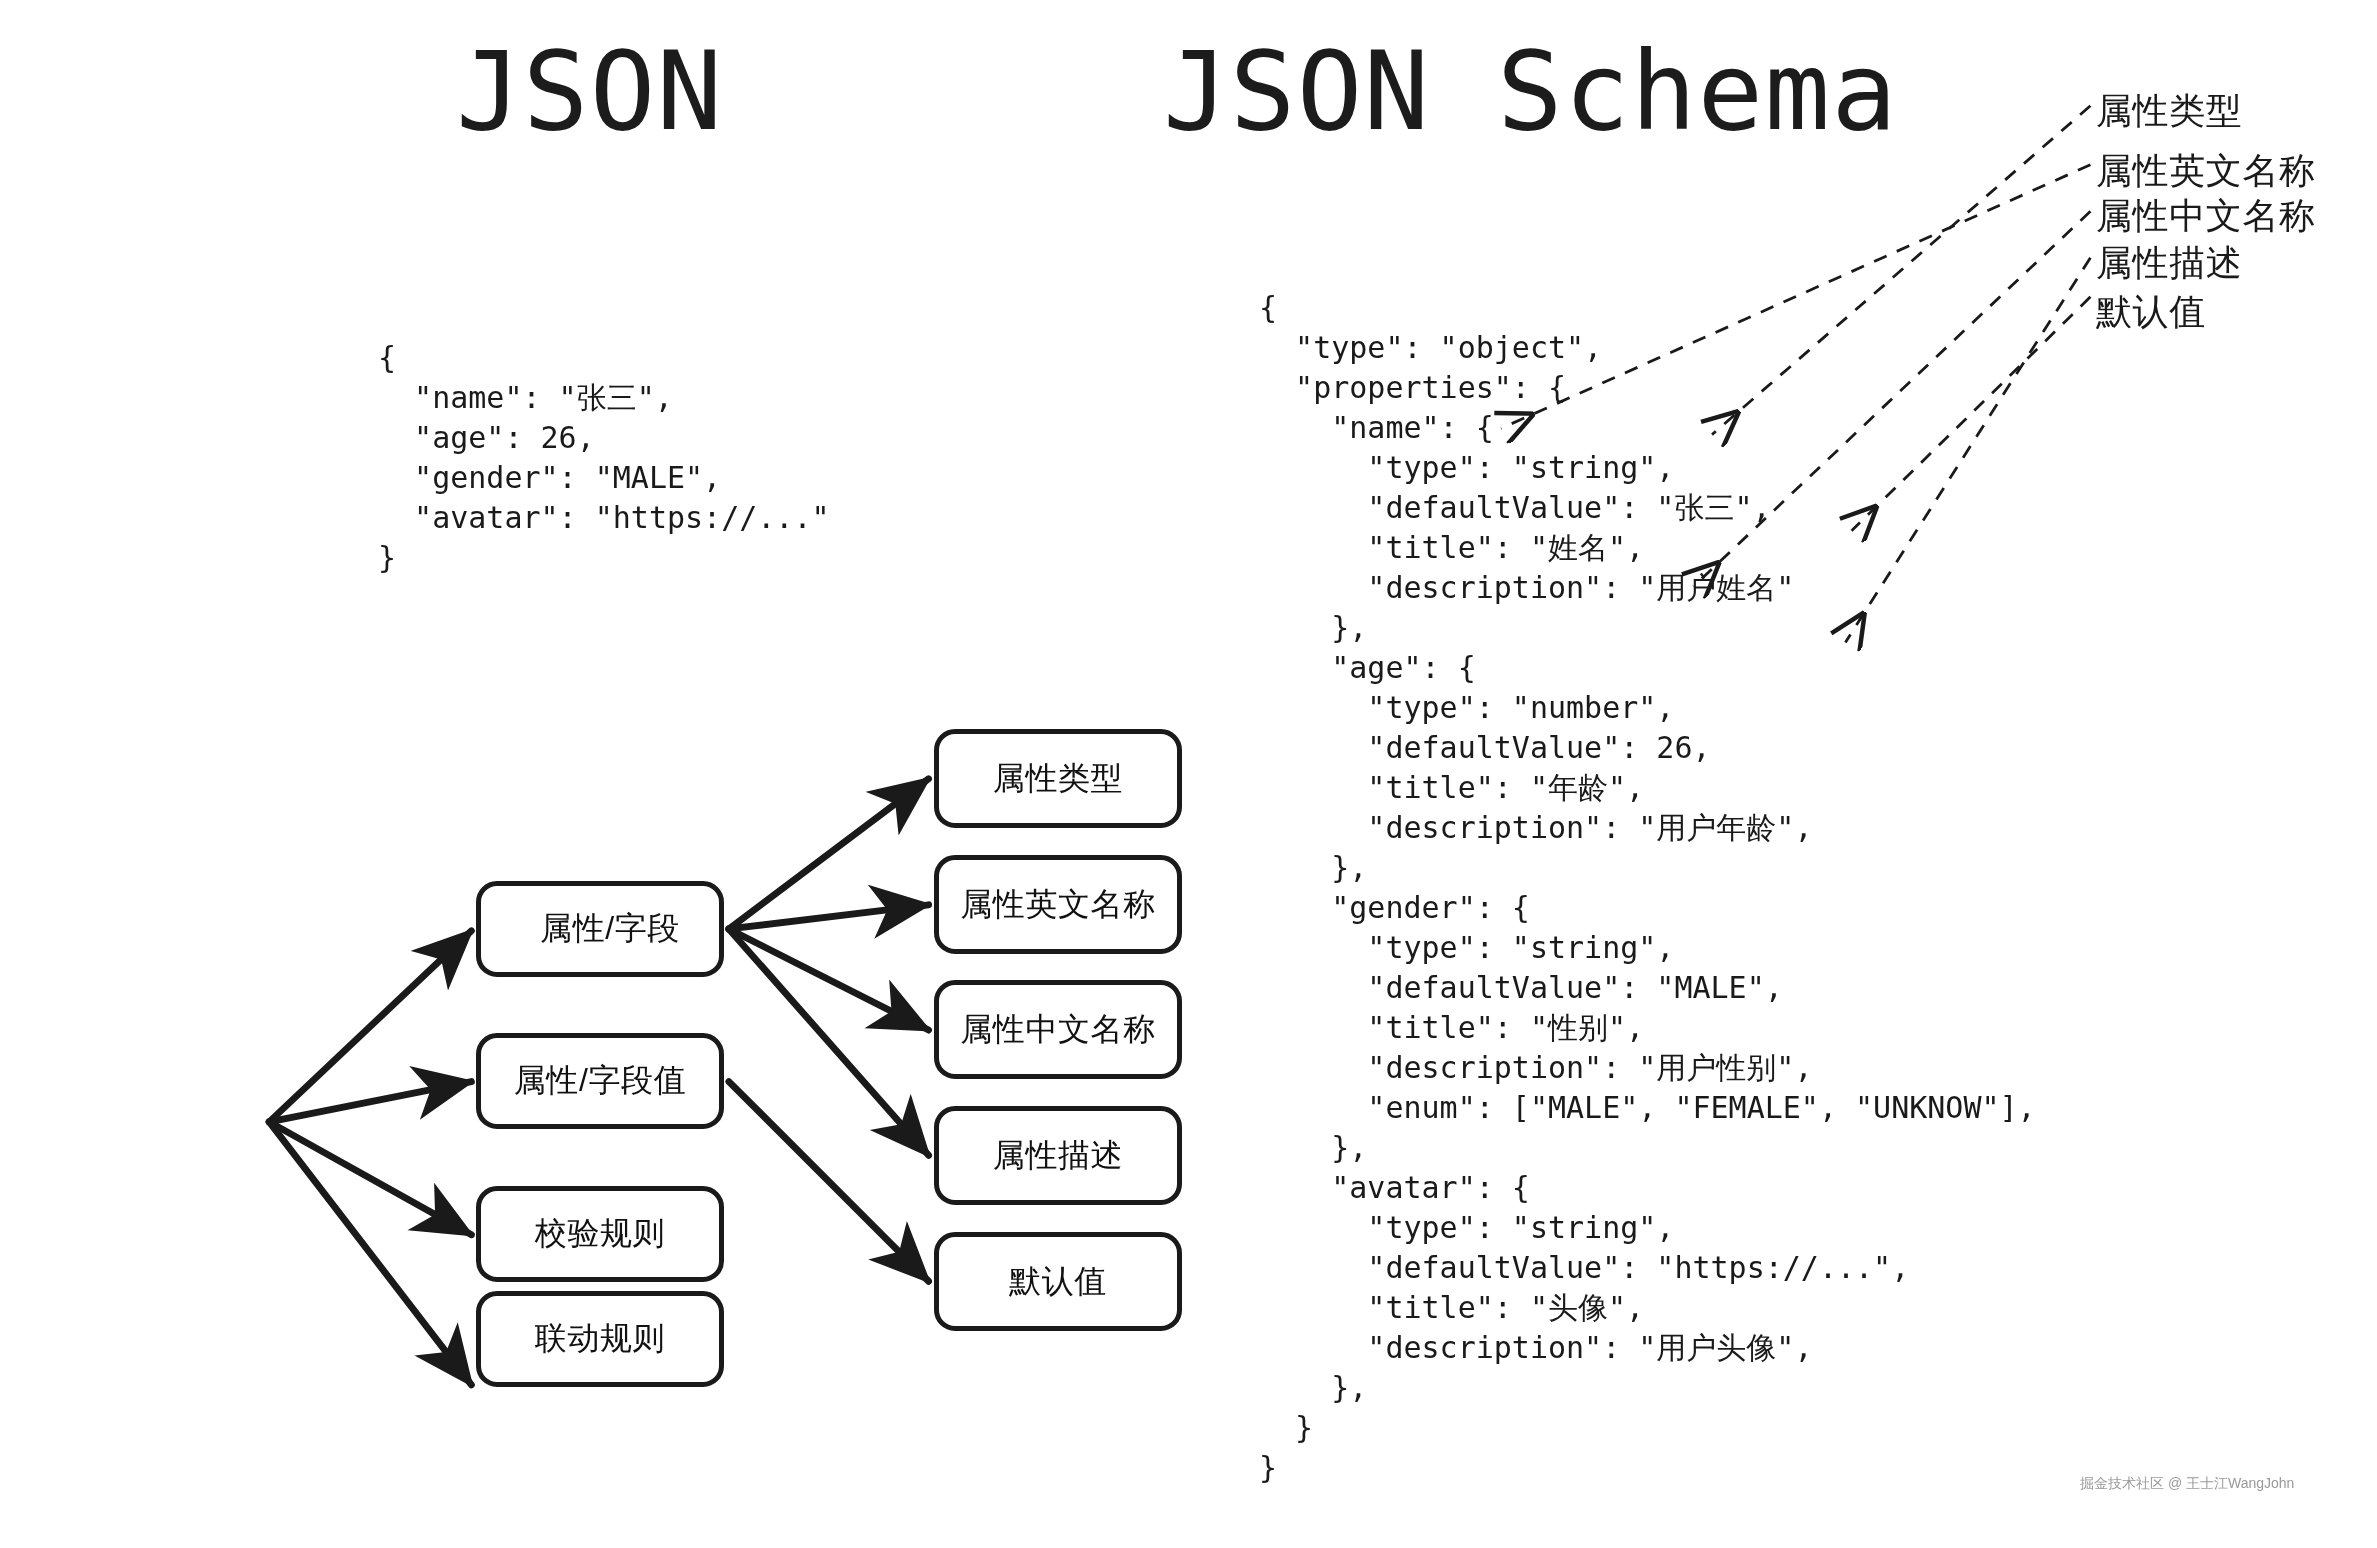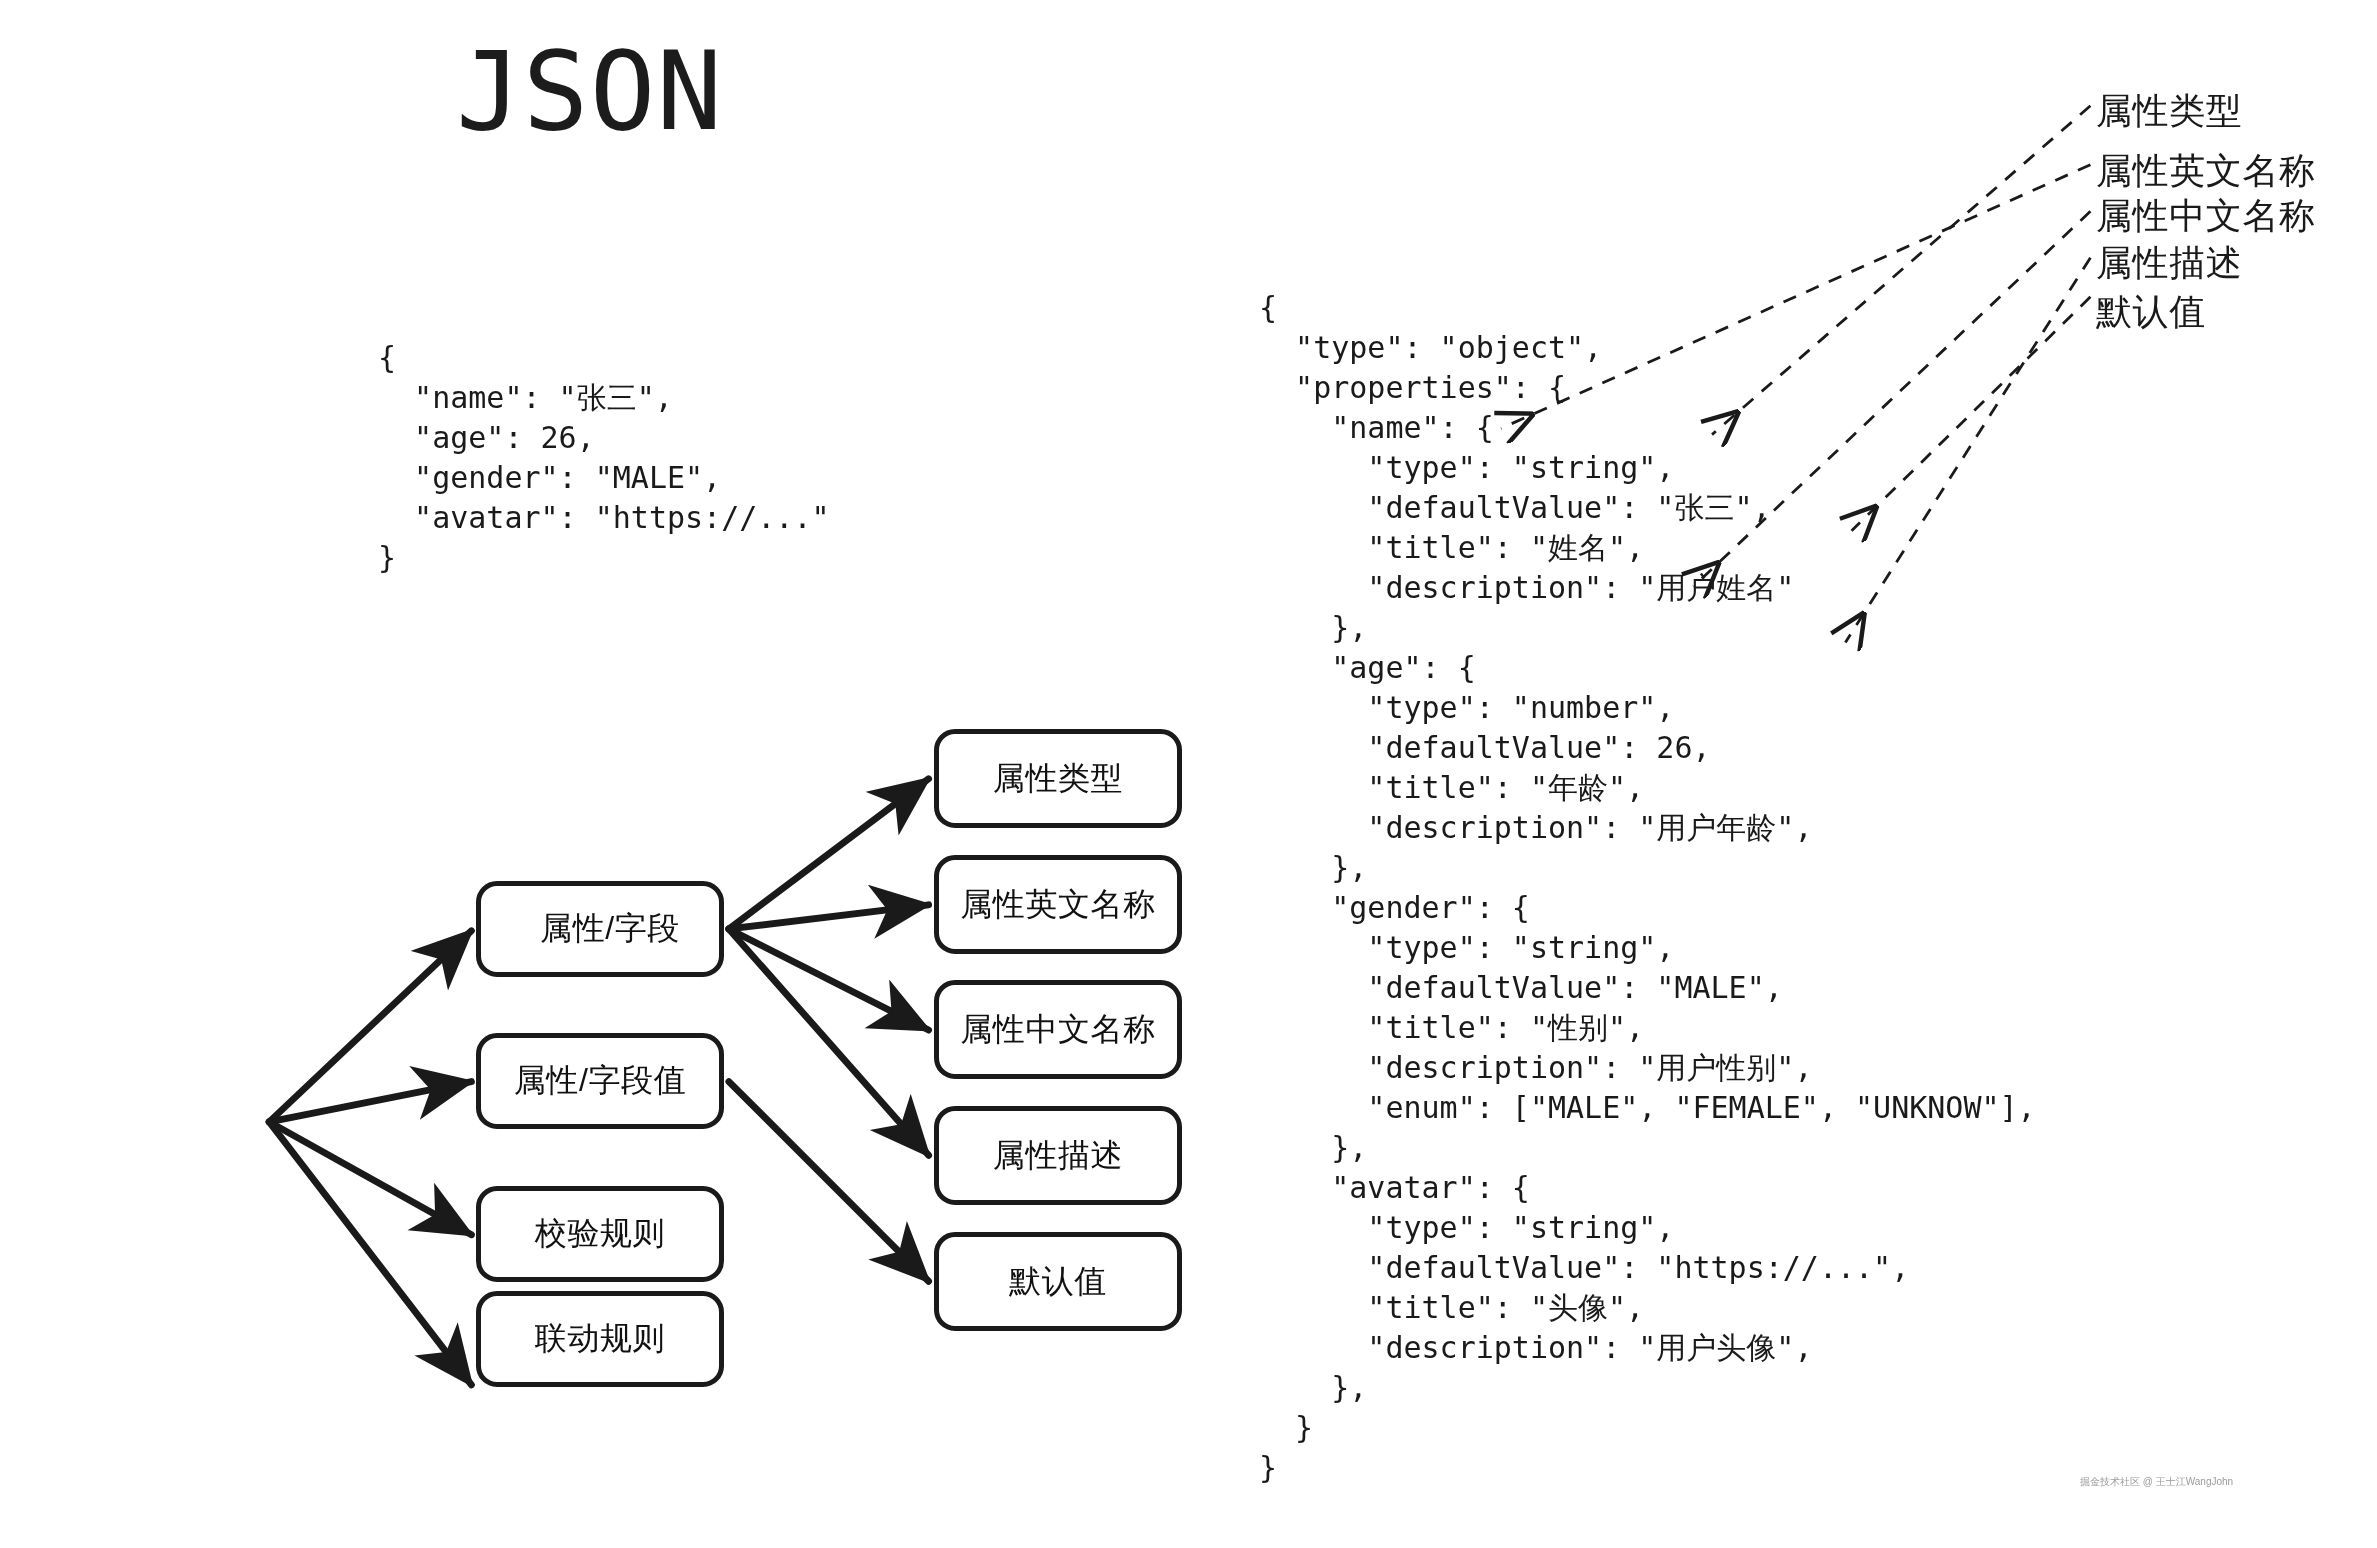--- a/index.html
+++ b/index.html
@@ -102,31 +102,32 @@
   #annot-2 { left: 2096px; top: 192px; }
   #annot-3 { left: 2096px; top: 239px; }
   #annot-4 { left: 2096px; top: 288px; }
 
   
   #watermark {
     position: absolute;
     left: 2080px;
     top: 1475px;
     font-family: "Liberation Sans", sans-serif;
-    font-size: 10px;
+    font-size: 14px;
     color: #9a9a9a;
     white-space: nowrap;
   }
 </style>
 </head>
 <body>
 
 <div id="canvas">
 
   <div class="title" id="title-json">JSON</div>
+  <div class="title" id="title-schema">JSON Schema</div>
 
   <div class="code" id="json-code">{
   "name": "张三",
   "age": 26,
   "gender": "MALE",
   "avatar": "https://..."
 }</div>
 
   <div class="code" id="schema-code">{
   "type": "object",

